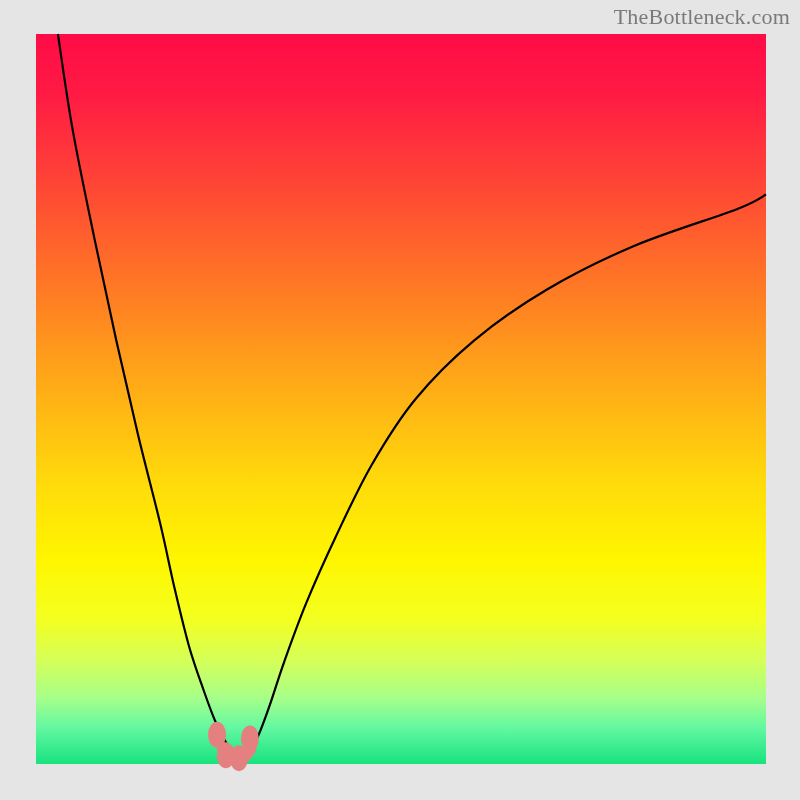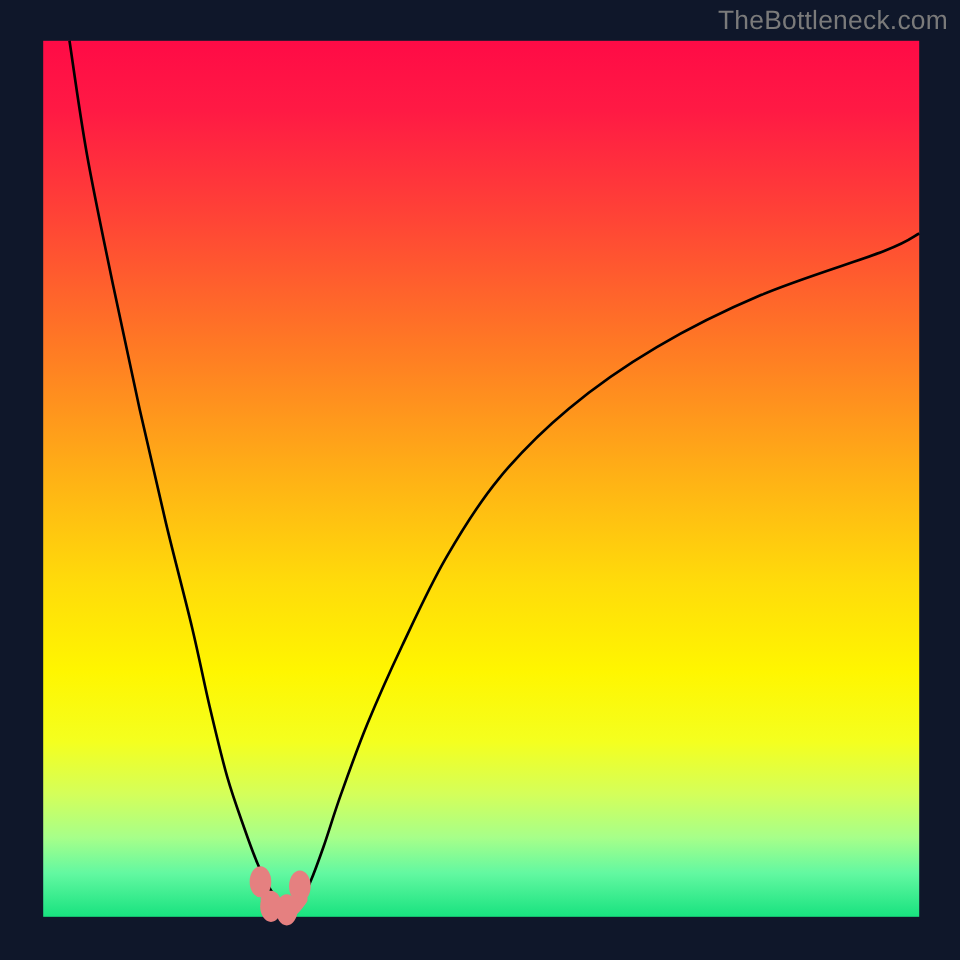--- a/index.html
+++ b/index.html
@@ -10,21 +10,22 @@
     background: #000;
     overflow: hidden;
     font-family: Arial, Helvetica, sans-serif;
   }
   .frame {
     position: absolute;
     top: 0;
     left: 0;
     width: 800px;
     height: 800px;
-    background: #0f172a;
+    background: #e5e5e5;
+    font-family: Liberation Serif, serif;
   }
   .watermark {
     position: absolute;
     top: 4px;
     right: 10px;
     color: #7a7a7a;
     font-size: 22px;
     font-weight: 400;
     letter-spacing: 0.2px;
     z-index: 10;

